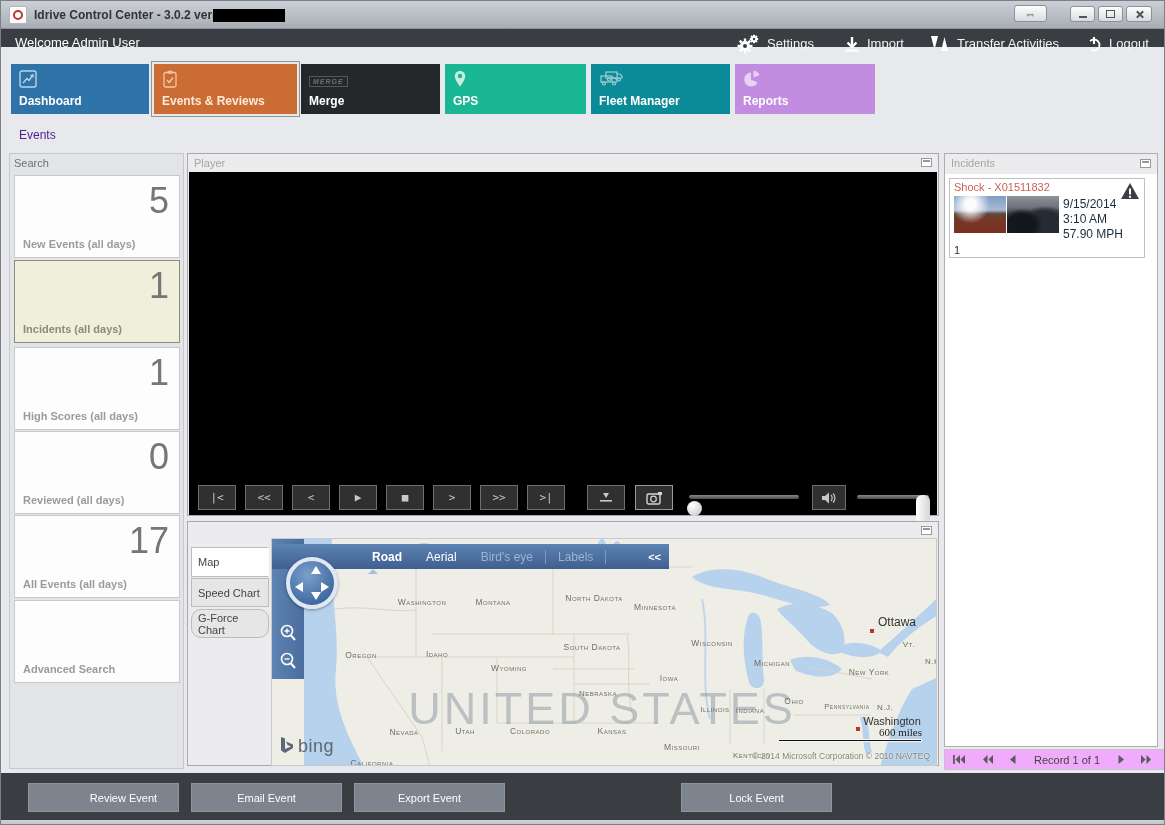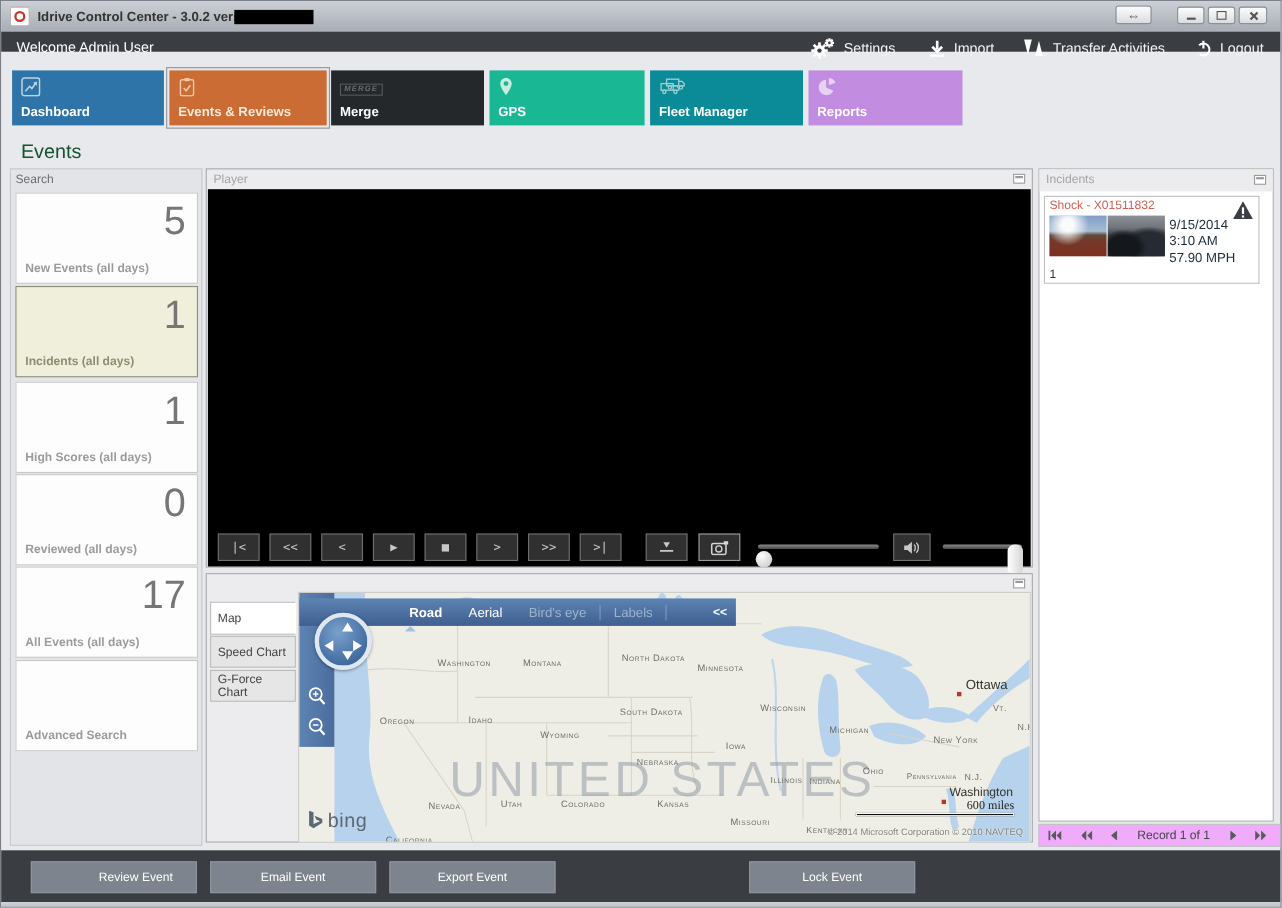--- a/index.html
+++ b/index.html
@@ -31,21 +31,21 @@
   .hact svg { display:block; }
 
   
   .tile { top:63px; height:50px; color:#fff; }
   .tile-label { position:absolute; left:8px; bottom:6px; font-size:12px; font-weight:bold; }
   .tile-icon { position:absolute; left:8px; top:6px; }
   #tile-events { outline:1px solid #8f959b; outline-offset:2px; }
   #tile-events .tile-label { color:#ffe9d9; }
   .mergeword { font-size:7px; font-style:italic; font-weight:bold; color:#6a6f73; border:1px solid #55595d; padding:1px 3px; letter-spacing:1px; }
 
-  #page-title { left:18px; top:127px; font-size:18px; color:#14532d; }
+  #page-title { left:18px; top:127px; font-size:12px; color:#4c1d95; }
 
   
   #sidebar { left:8px; top:152px; width:175px; height:616px; background:#e2e4e8; border:1px solid #c6c8cc; }
   #search-title { left:4px; top:3px; font-size:11px; color:#6e6e6e; }
   .card { left:4px; width:166px; height:83px; background:#fdfdfd; border:1px solid #c9c9c9; cursor:pointer; }
   .card .num { position:absolute; right:10px; top:4px; font-size:36px; color:#767676; }
   .card .lbl { position:absolute; left:8px; bottom:7px; font-size:11px; font-weight:bold; color:#9b9b9b; }
   .card.sel { background:#efefdb; border:1px solid #8e8e76; }
   .card.sel .lbl { color:#8d8d71; }
 
@@ -355,21 +355,21 @@
 
   <div id="mappanel" class="abs">
     <div class="collapse" style="right:6px;top:4px;"></div>
 
     <div class="abs maptab active" style="top:25px;">
       <span>Map</span>
     </div>
     <div class="abs maptab" style="top:56px;">
       <span>Speed Chart</span>
     </div>
-    <div class="abs maptab" style="top:87px;">
+    <div class="abs maptab" style="top:87px;border-radius:10px;">
       <span>G-Force Chart</span>
     </div>
 
     <div id="mapview" class="abs">
 
       <svg class="abs" style="left:0;top:0;z-index:0;" width="666" height="228" viewBox="0 0 666 228">
         <rect width="666" height="228" fill="#efeee6"></rect>
         <g fill="#b7d2ec" stroke="none">
           <path d="M32,0 L60,0 C56,40 68,90 64,130 C60,165 75,195 92,228 L32,228 Z"></path>
           <ellipse cx="80" cy="12" rx="10" ry="4"></ellipse>

